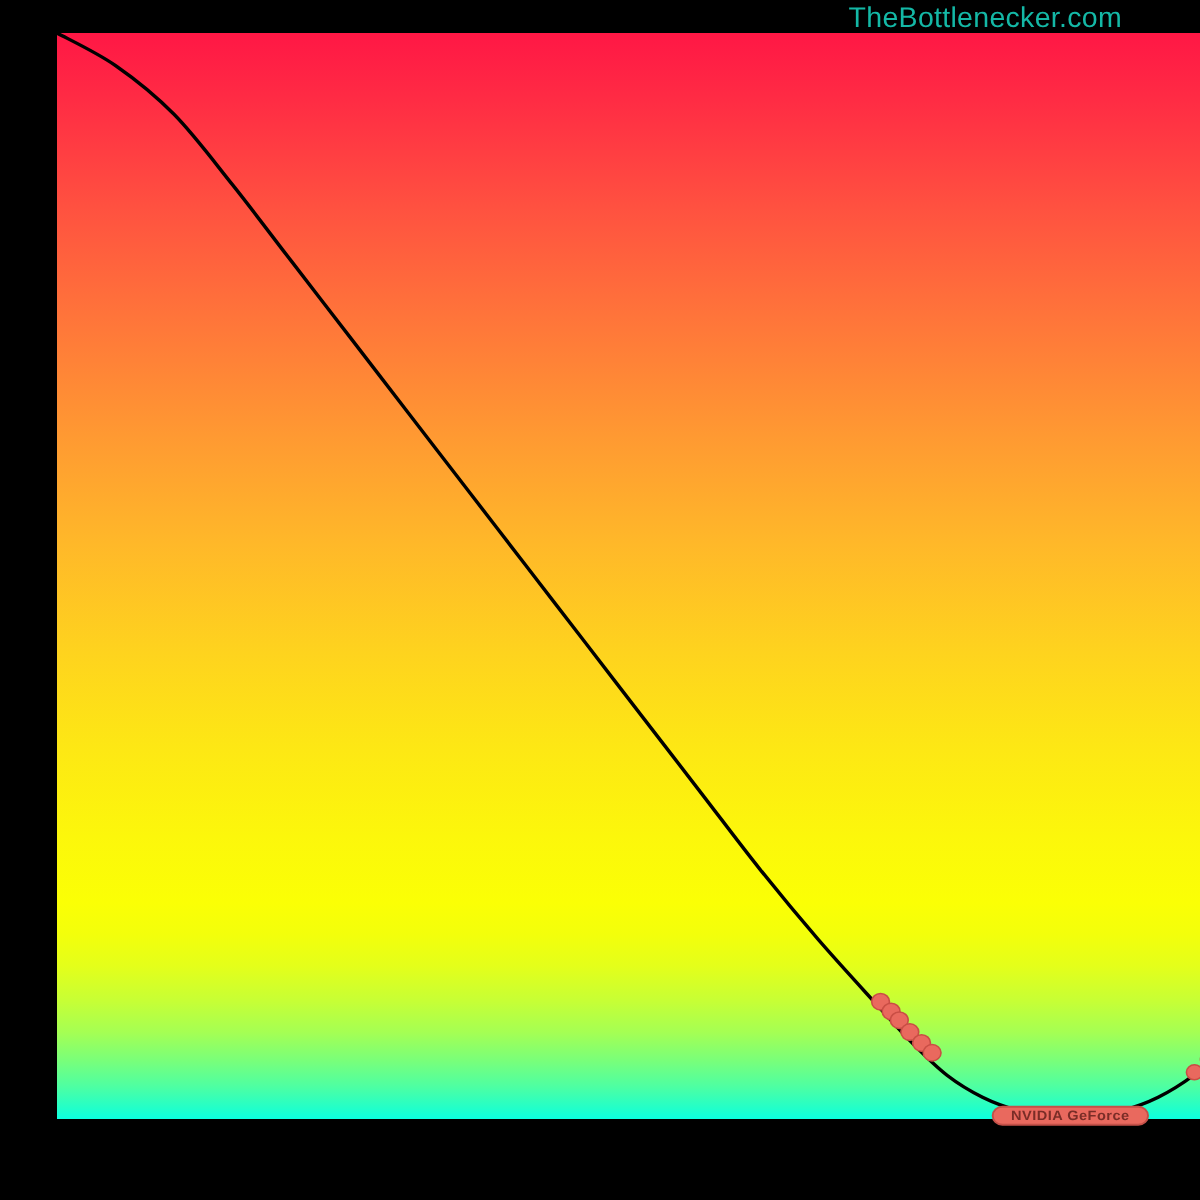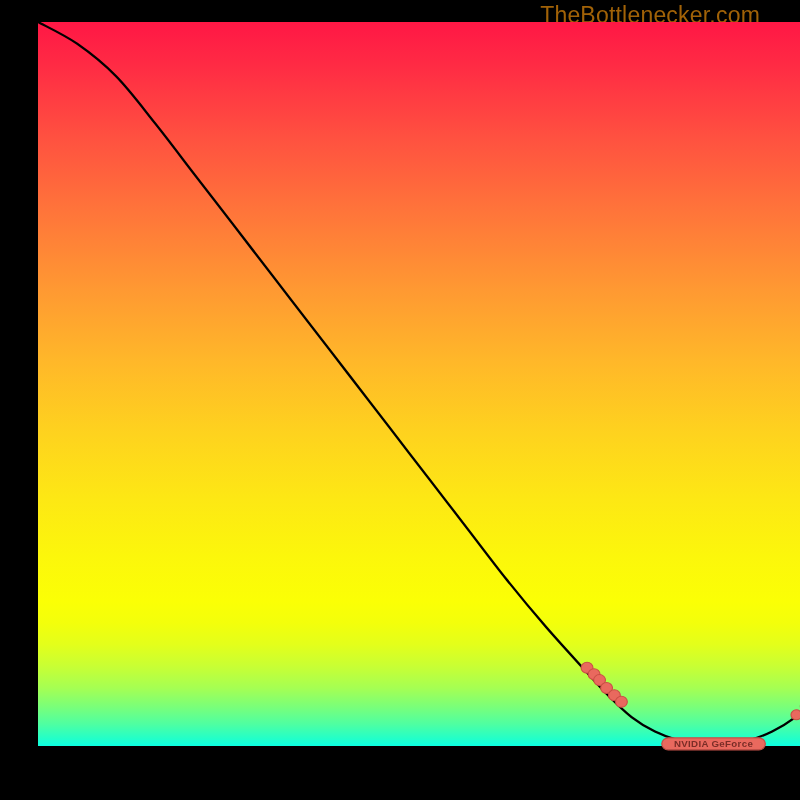--- a/index.html
+++ b/index.html
@@ -37,23 +37,23 @@
       #7bff78 94.5%,
       #4effa2 97%,
       #22ffc9 99%,
       #0cffe1 100%
     );
   }
 
   .watermark {
     position: absolute;
     top: 2px;
-    right: 40px;
-    color: #a16207;
-    font-size: 23px;
+    right: 52px;
+    color: #14b8a6;
+    font-size: 19px;
     letter-spacing: 0.2px;
     user-select: none;
   }
 
   svg.plot {
     position: absolute;
     inset: 0;
     width: 100%;
     height: 100%;
     overflow: visible;

